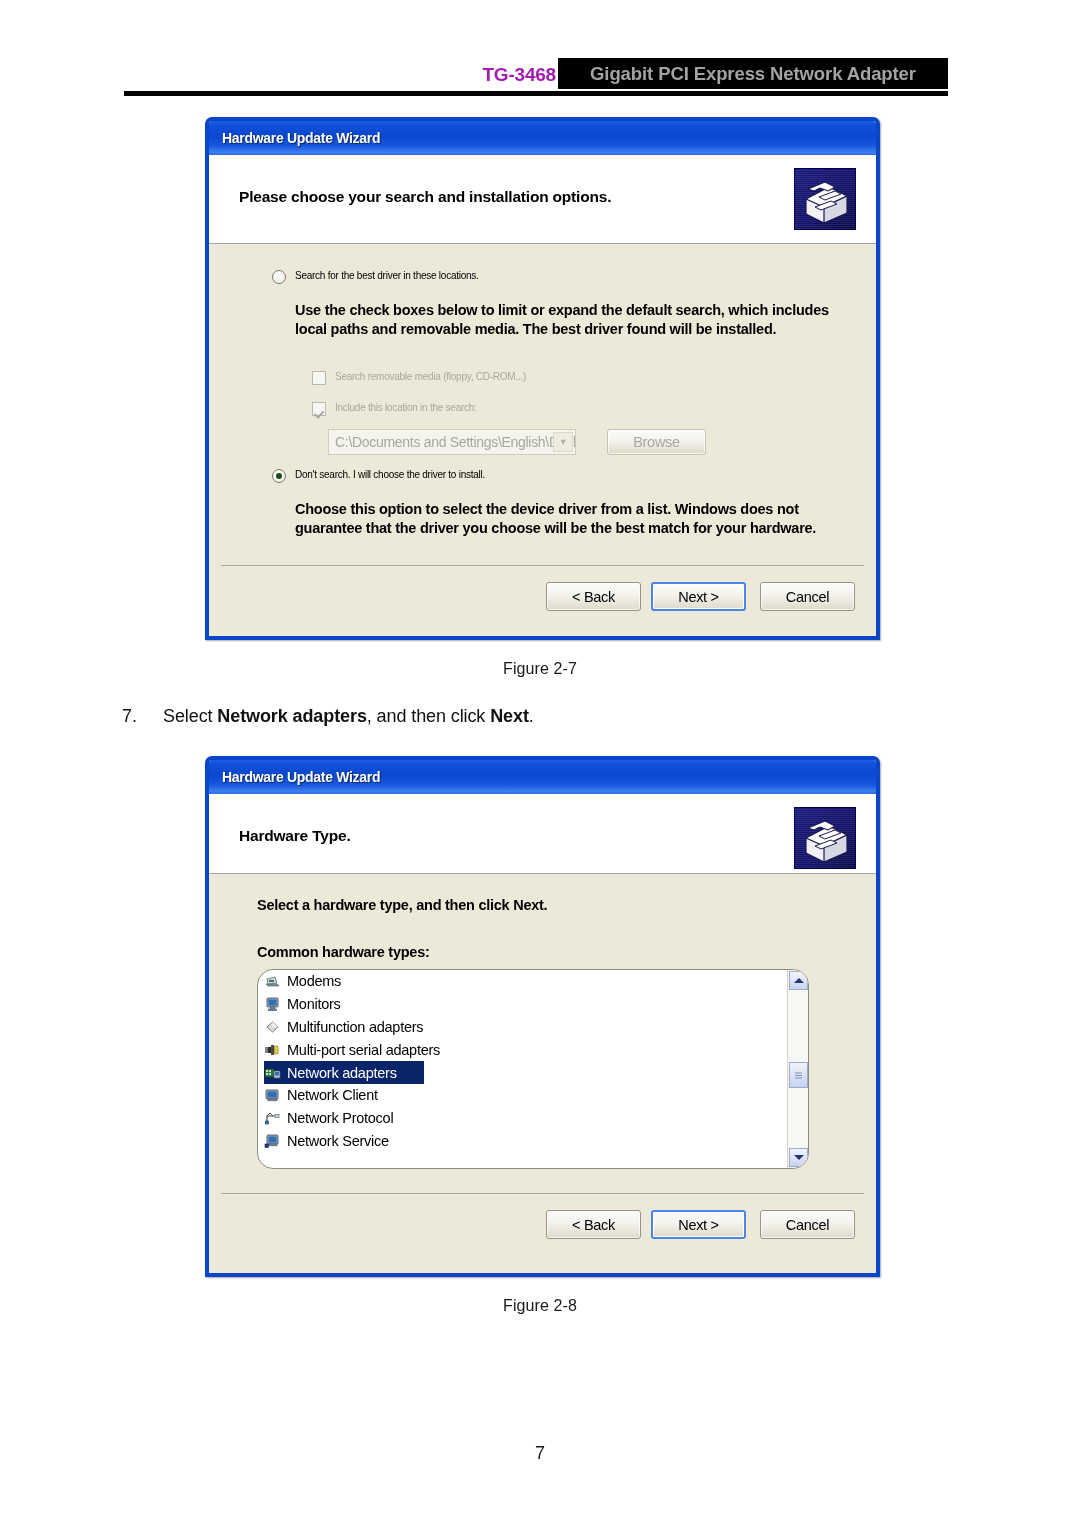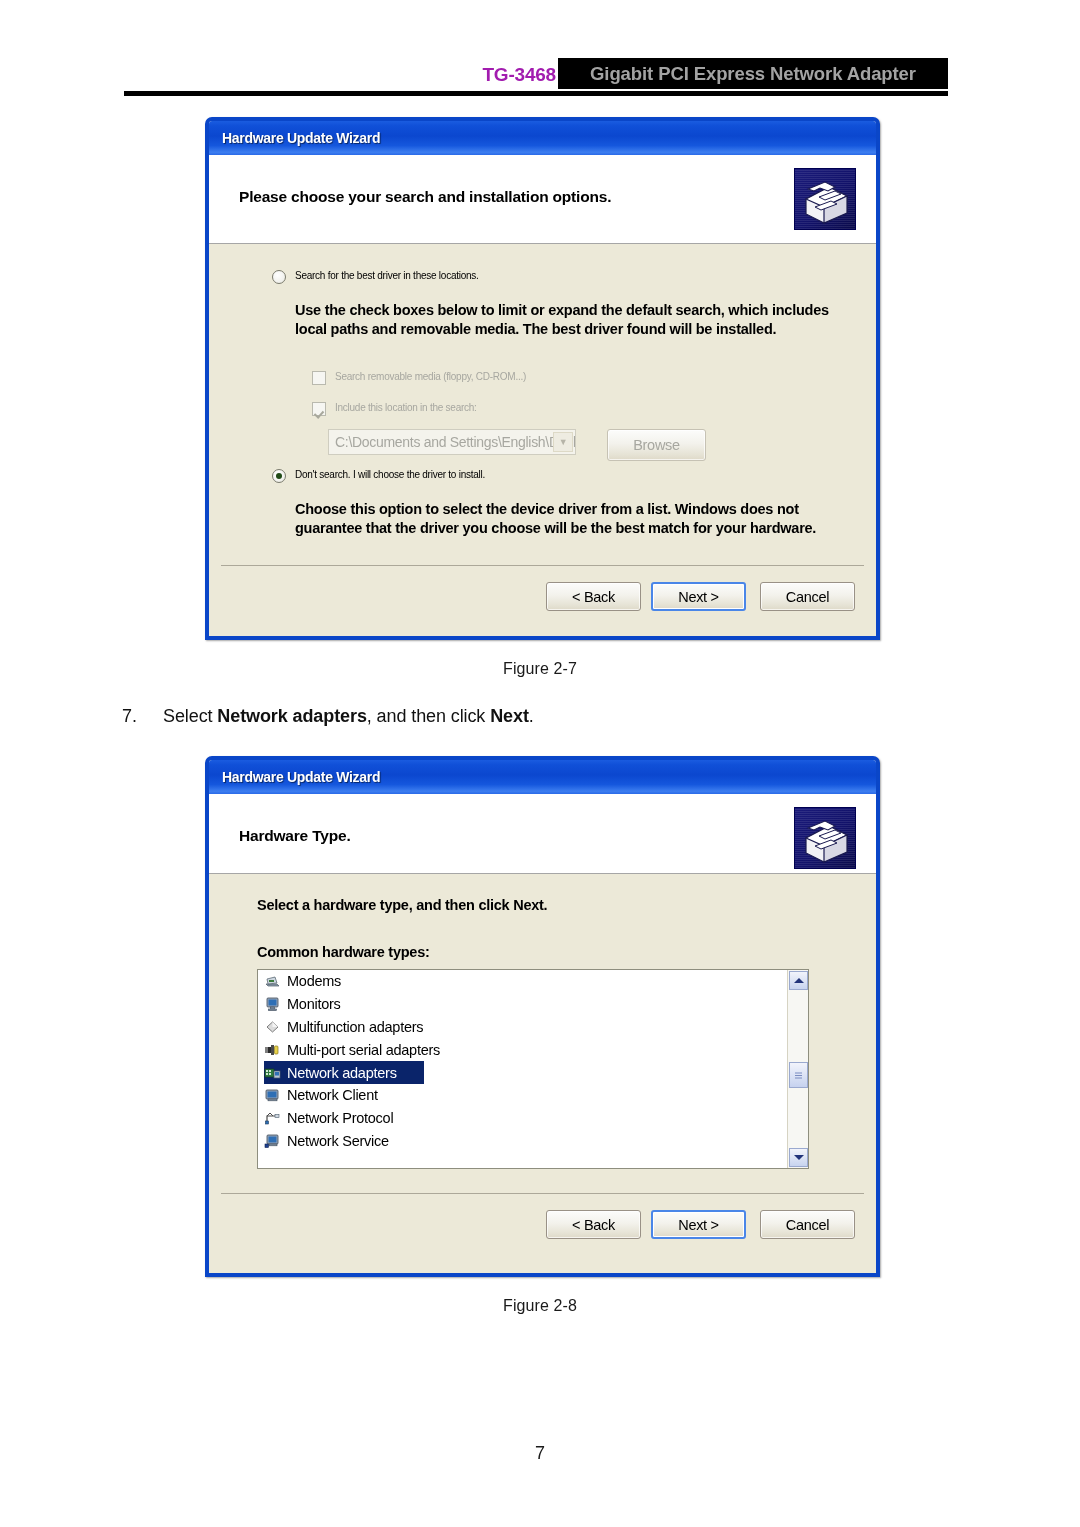--- a/index.html
+++ b/index.html
@@ -323,21 +323,21 @@
     <div class="opt-row" style="position:absolute; left:103px; top:158px; width:500px;">
       <span class="checkbox checked"></span>
       <span class="opt-label dim">Include this location in the search:</span>
     </div>
 
     <div class="combo" style="position:absolute; left:119px; top:185px; width:248px;">
       <span>C:\Documents and Settings\English\Desktop\11053</span>
       <span class="combo-arrow">▼</span>
     </div>
 
-    <div class="btn dim" style="position:absolute; left:398px; top:185px; width:99px; height:32px;">Browse</div>
+    <div class="btn dim" style="position:absolute; left:398px; top:185px; width:99px; height:26px;">Browse</div>
 
     <div class="opt-row" style="position:absolute; left:63px; top:225px; width:560px;">
       <span class="radio checked"></span>
       <span class="opt-label">Don't search. I will choose the driver to install.</span>
     </div>
 
     <div class="para" style="position:absolute; left:86px; top:256px; width:555px;">Choose this option to select the device driver from a list.  Windows does not guarantee that the driver you choose will be the best match for your hardware.</div>
   </div>
 
   <div class="dlg-footer-sep"></div>
@@ -373,21 +373,21 @@
         <path d="M24,28 L40,22 L46,25 L30,31 Z" fill="#ffffff" stroke="#1a1a50" stroke-width="1"></path>
         <path d="M20,38 L36,32 L42,35 L26,41 Z" fill="#ffffff" stroke="#1a1a50" stroke-width="1"></path>
       </svg>
     </div>
   </div>
 
   <div class="dlg-body" style="height:319px;">
     <div class="para" style="position:absolute; left:48px; top:22px;">Select a hardware type, and then click Next.</div>
     <div class="para" style="position:absolute; left:48px; top:69px;">Common hardware types:</div>
 
-    <div class="listbox" style="position:absolute; left:48px; top:95px; width:552px; height:200px;">
+    <div class="listbox" style="position:absolute; left:48px; top:95px; width:552px; height:200px;border-radius:16px;">
 
       <div class="list-item">
         <svg class="li-icon" viewBox="0 0 17 16">
           <path d="M2 11 L13 11 L15 13 L4 13 Z" fill="#8f9fae" stroke="#4b5a66" stroke-width="0.7"></path>
           <path d="M3 6 L11 4 L13 10 L4 11 Z" fill="#cdd7e0" stroke="#4b5a66" stroke-width="0.7"></path>
           <rect x="5" y="7" width="5" height="2" fill="#3a7a3a"></rect>
         </svg>
         <span class="li-text">Modems</span>
       </div>
 

